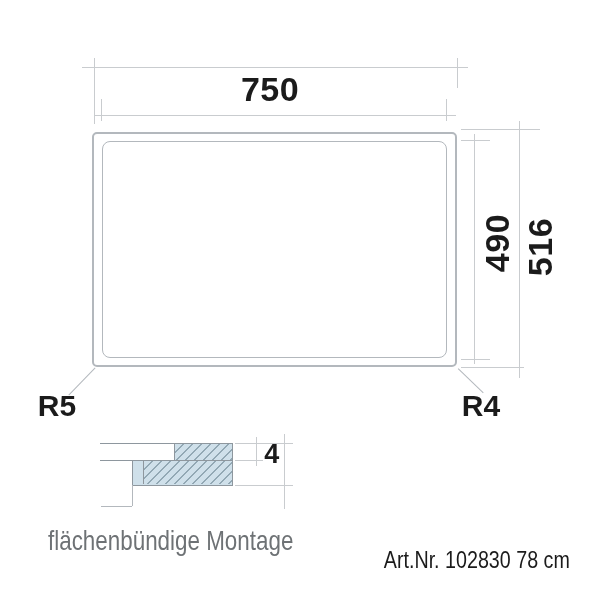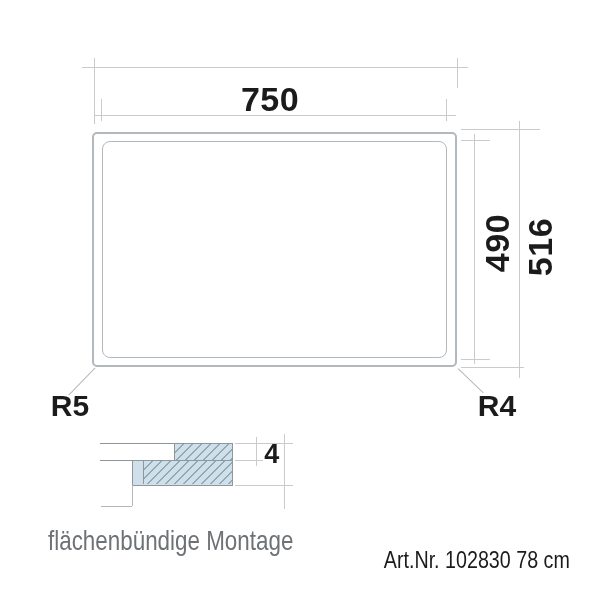--- a/index.html
+++ b/index.html
@@ -28,42 +28,42 @@
 </style>
 </head>
 <body>
 
 <div class="canvas">
 
   <div class="hline" style="left:82px;top:67px;width:386px;"></div>
   <div class="vline" style="left:93.5px;top:58px;height:66px;"></div>
   <div class="vline" style="left:456.5px;top:58px;height:30px;"></div>
 
-  <div class="dimtxt" style="left:200px;top:82px;width:140px;">750</div>
+  <div class="dimtxt" style="left:200px;top:72px;width:140px;">750</div>
   <div class="hline" style="left:95px;top:114.5px;width:361px;"></div>
   <div class="vline" style="left:101px;top:99px;height:22px;"></div>
   <div class="vline" style="left:445.5px;top:99px;height:22px;"></div>
 
   <div class="outer-rect" style="left:92px;top:132px;width:365px;height:235px;"></div>
   <div class="inner-rect" style="left:102px;top:141px;width:345px;height:217px;"></div>
 
   <div class="hline" style="left:461px;top:128.5px;width:79px;"></div>
   <div class="hline" style="left:461px;top:139.5px;width:29px;"></div>
   <div class="vline" style="left:473.5px;top:134px;height:230px;"></div>
   <div class="hline" style="left:461px;top:358.5px;width:29px;"></div>
   <div class="vline" style="left:518.5px;top:121px;height:257px;"></div>
   <div class="hline" style="left:461px;top:367px;width:63px;"></div>
 
   <div class="dimtxt rtxt" style="left:437px;top:226px;width:120px;height:34px;">490</div>
   <div class="dimtxt rtxt" style="left:480px;top:230px;width:120px;height:34px;">516</div>
 
   <div class="leader" style="left:95px;top:366.5px;width:37.5px;transform:rotate(134deg);"></div>
-  <div class="rlabel" style="left:40px;top:391px;width:60px;">R5</div>
+  <div class="rlabel" style="left:27px;top:391px;width:60px;">R5</div>
   <div class="leader" style="left:458px;top:367.5px;width:35px;transform:rotate(44deg);"></div>
-  <div class="rlabel" style="left:467px;top:391px;width:60px;">R4</div>
+  <div class="rlabel" style="left:451px;top:391px;width:60px;">R4</div>
 
   <div style="left:100px;top:442.5px;width:74.5px;height:18.5px;background:#fff;
               border-top:1.6px solid var(--section-line);
               border-right:1.6px solid var(--section-line);
               border-bottom:1.6px solid var(--section-line);"></div>
   <div class="sec-border hatchfill hatch" style="left:174px;top:442.5px;width:58.5px;height:18.5px;"></div>
   <div class="sec-border hatchfill" style="left:131.5px;top:459.5px;width:101px;height:26px;">
       <div class="hatch" style="left:10px;top:0;width:89.5px;height:23.2px;border-left:1px solid var(--section-line);"></div>
   </div>
   <div class="leader" style="left:101px;top:505.5px;width:31px;"></div>

